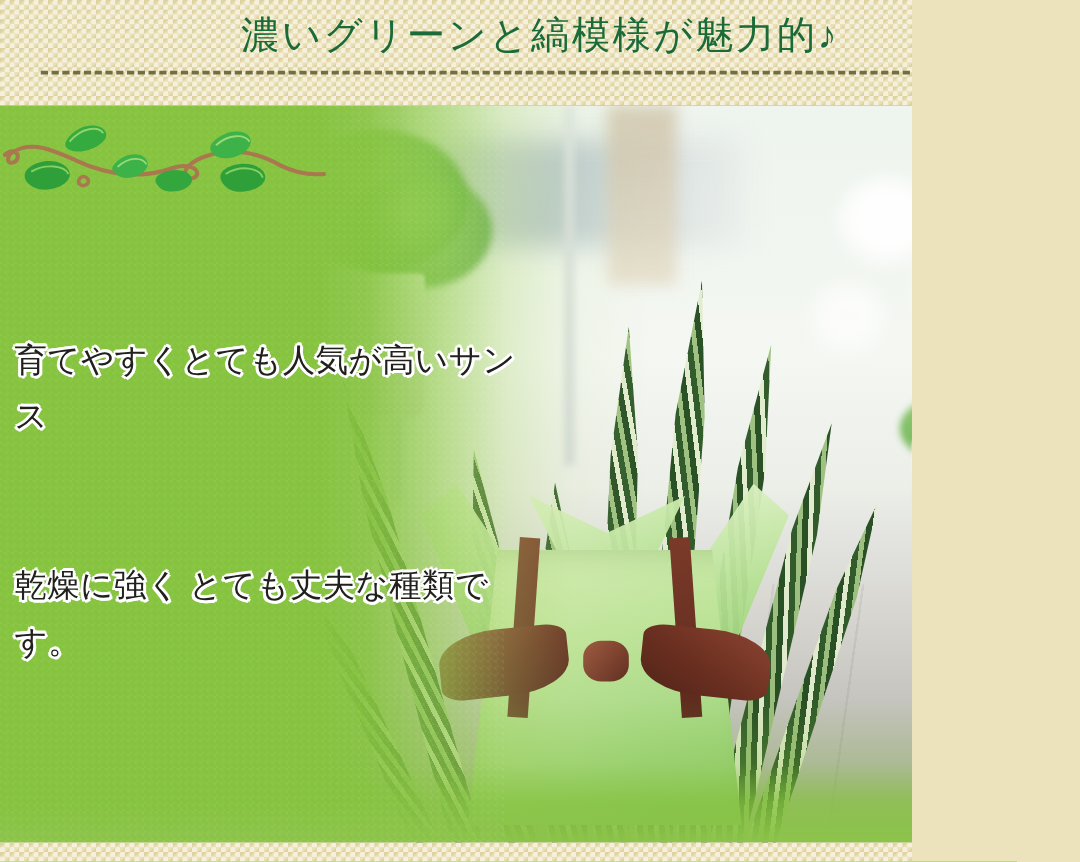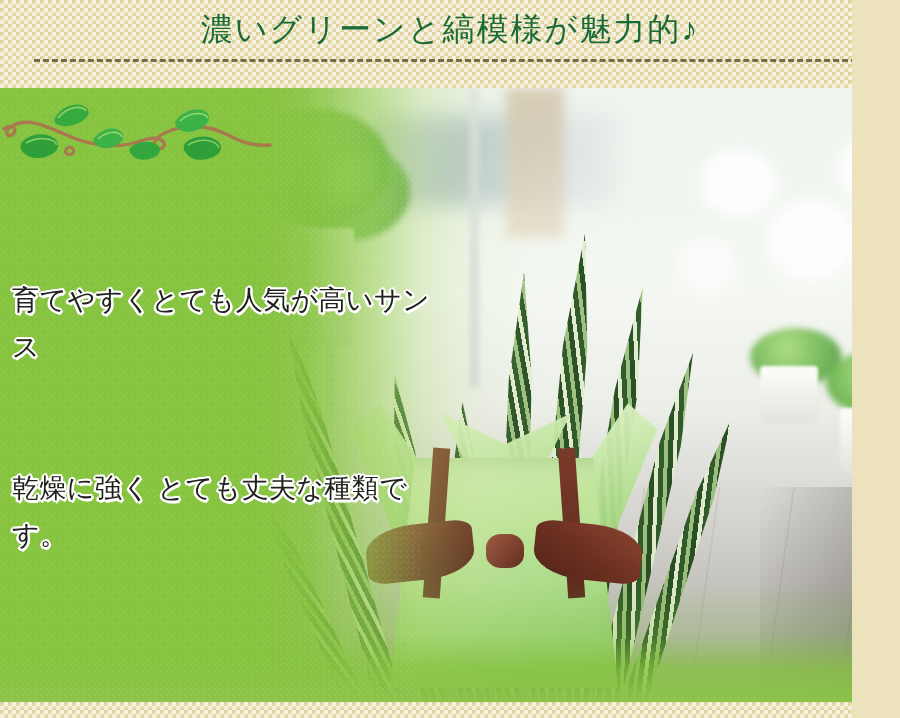--- a/index.html
+++ b/index.html
@@ -3,21 +3,21 @@
 <meta charset="utf-8">
 <title>sansevieria-banner</title>
 <style>
   html,body{margin:0;padding:0;}
   body{
     width:900px;height:718px;overflow:hidden;
     font-family:"Liberation Serif","DejaVu Serif",serif;
     background:#ece2bb;
   }
   #banner{
-    position:relative;width:852px;height:718px;overflow:hidden;
+    position:relative;width:760px;height:718px;overflow:hidden;
     background:#86efac;
   }
 
   
   .paper-texture{
     position:absolute;inset:0;
     background-color:#eae0b6;
     background-image:
       linear-gradient(45deg,rgba(255,255,255,.55) 25%,transparent 25%,transparent 75%,rgba(255,255,255,.55) 75%),
       linear-gradient(45deg,rgba(255,255,255,.55) 25%,transparent 25%,transparent 75%,rgba(255,255,255,.55) 75%),

